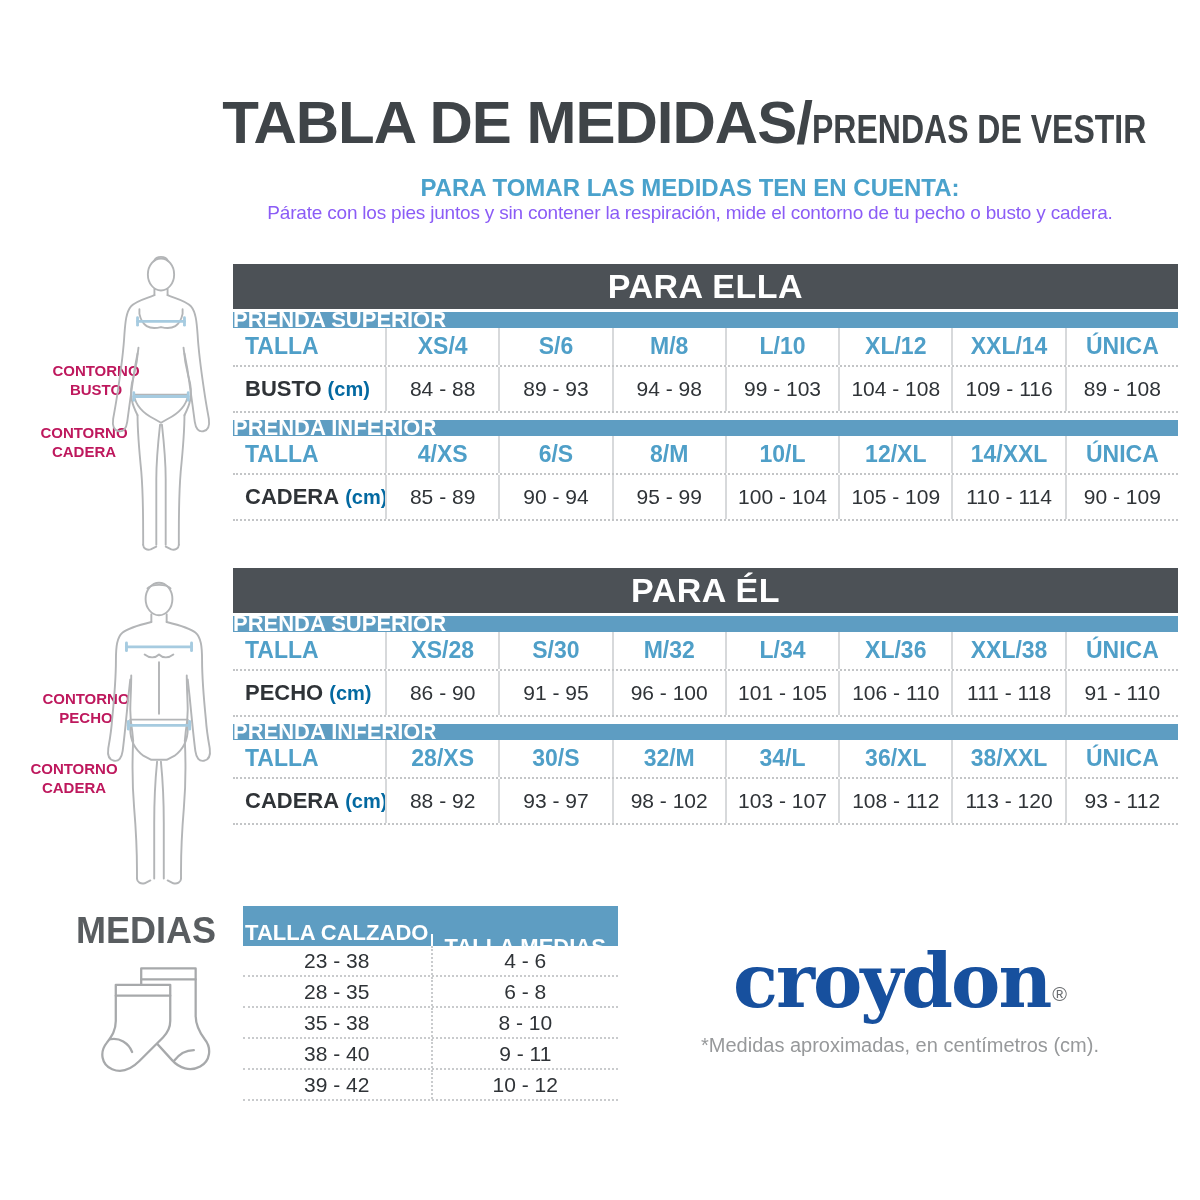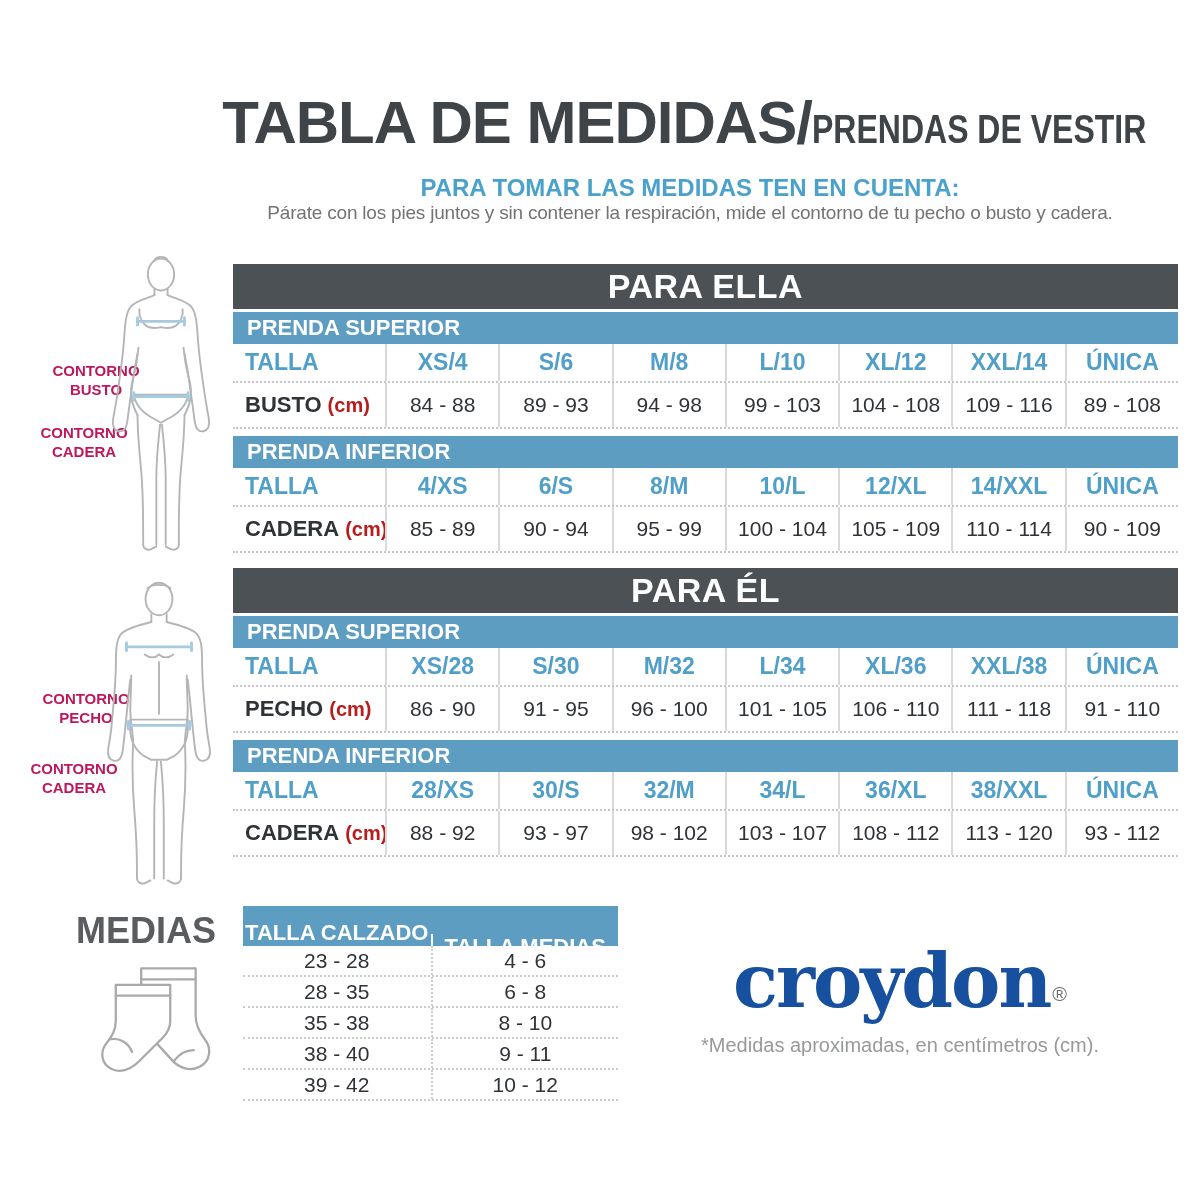--- a/index.html
+++ b/index.html
@@ -6,42 +6,42 @@
   .page{position:relative;width:1200px;height:1200px;background:#ffffff;overflow:hidden;
         font-family:"Liberation Sans",sans-serif;color:#2f3337;}
   .abs{position:absolute;}
 
   
   .title-line{left:190px;top:88px;width:1000px;display:flex;justify-content:center;align-items:baseline;}
   .title-main{font-size:60px;font-weight:bold;color:#3f4448;letter-spacing:-1px;white-space:nowrap;}
   .title-sub{font-size:40px;font-weight:bold;color:#3f4448;white-space:nowrap;display:inline-block;
              transform:scaleX(0.8);transform-origin:left center;margin-right:-72px;}
   .note-title{left:190px;top:174px;width:1000px;text-align:center;font-size:24px;font-weight:bold;color:#4aa2cc;}
-  .note-text{left:190px;top:202px;width:1000px;text-align:center;font-size:19px;color:#737373;letter-spacing:-0.2px;}
+  .note-text{left:190px;top:202px;width:1000px;text-align:center;font-size:19px;color:#8b5cf6;letter-spacing:-0.2px;}
 
   
   .fig-label{width:100px;text-align:center;font-size:15px;font-weight:bold;color:#be185d;
              white-space:pre-line;line-height:1.25;margin-top:47px;}
   .figure-svg{stroke:#b3b5b7;fill:none;stroke-width:2;stroke-linecap:round;stroke-linejoin:round;}
   .blue-line{stroke:#a6cbe0;stroke-width:3;}
 
   
   .gtable{left:233px;width:945px;}
   .t-header{height:45px;background:#4c5156;color:#ffffff;display:flex;align-items:center;justify-content:center;
             font-size:34px;font-weight:bold;margin-bottom:3px;letter-spacing:0.5px;text-align:right;}
-  .band{height:32px;background:#5e9dc2;color:#ffffff;font-size:22px;font-weight:bold;
-        display:flex;align-items:center;padding-left:14px;box-sizing:border-box;}
+  .band{height:16px;background:#5e9dc2;color:#ffffff;font-size:22px;font-weight:bold;
+        display:flex;align-items:center;box-sizing:border-box;}
   .srow{display:grid;grid-template-columns:152px repeat(7,1fr);align-items:stretch;}
   .srow > div{display:flex;align-items:center;justify-content:center;height:100%;box-sizing:border-box;}
   .srow > div:nth-child(n+2){border-left:2px solid #d7d9db;}
   .row-label{justify-content:flex-start !important;padding-left:12px;}
   .size-row{height:37px;border-bottom:2px dotted #c3c5c7;color:#4f9fc8;font-weight:bold;font-size:23px;}
   .measure-row{height:44px;border-bottom:2px dotted #c3c5c7;font-size:21px;color:#2f3337;}
   .measure-name{font-weight:bold;font-size:22px;color:#2f3337;}
-  .measure-unit{font-weight:bold;font-size:20px;color:#b91c1c;margin-left:6px;}
+  .measure-unit{font-weight:bold;font-size:20px;color:#0369a1;margin-left:6px;}
   .sec-gap{height:7px;}
 
   
   .medias-title{left:76px;top:910px;font-size:36px;font-weight:bold;color:#595d60;}
   .medias-table{left:243px;top:906px;width:375px;}
   .m-header{display:grid;grid-template-columns:1fr 1fr;height:40px;background:#5e9dc2;color:#fff;}
   .m-header > div{display:flex;align-items:center;justify-content:center;font-size:22px;font-weight:bold;}
   .m-header > div:nth-child(2){border-left:2px solid #ffffff;margin-top:28px;}
   .mrow{display:grid;grid-template-columns:1fr 1fr;height:29px;border-bottom:2px dotted #c9cbcd;}
   .mrow > div{display:flex;align-items:center;justify-content:center;font-size:21px;color:#2f3337;}
@@ -241,21 +241,21 @@
     <path d="M24,36 L84,36"></path>
     <path d="M18,84 C28,82 38,88 42,98"></path>
   </svg>
 
   <div class="abs medias-table">
     <div class="m-header">
       <div>TALLA CALZADO</div>
       <div>TALLA MEDIAS</div>
     </div>
     <div class="mrow">
-        <div>23 - 28</div>
+        <div>23 - 38</div>
         <div>4 - 6</div>
       </div>
     <div class="mrow">
         <div>28 - 35</div>
         <div>6 - 8</div>
       </div>
     <div class="mrow">
         <div>35 - 38</div>
         <div>8 - 10</div>
       </div>

